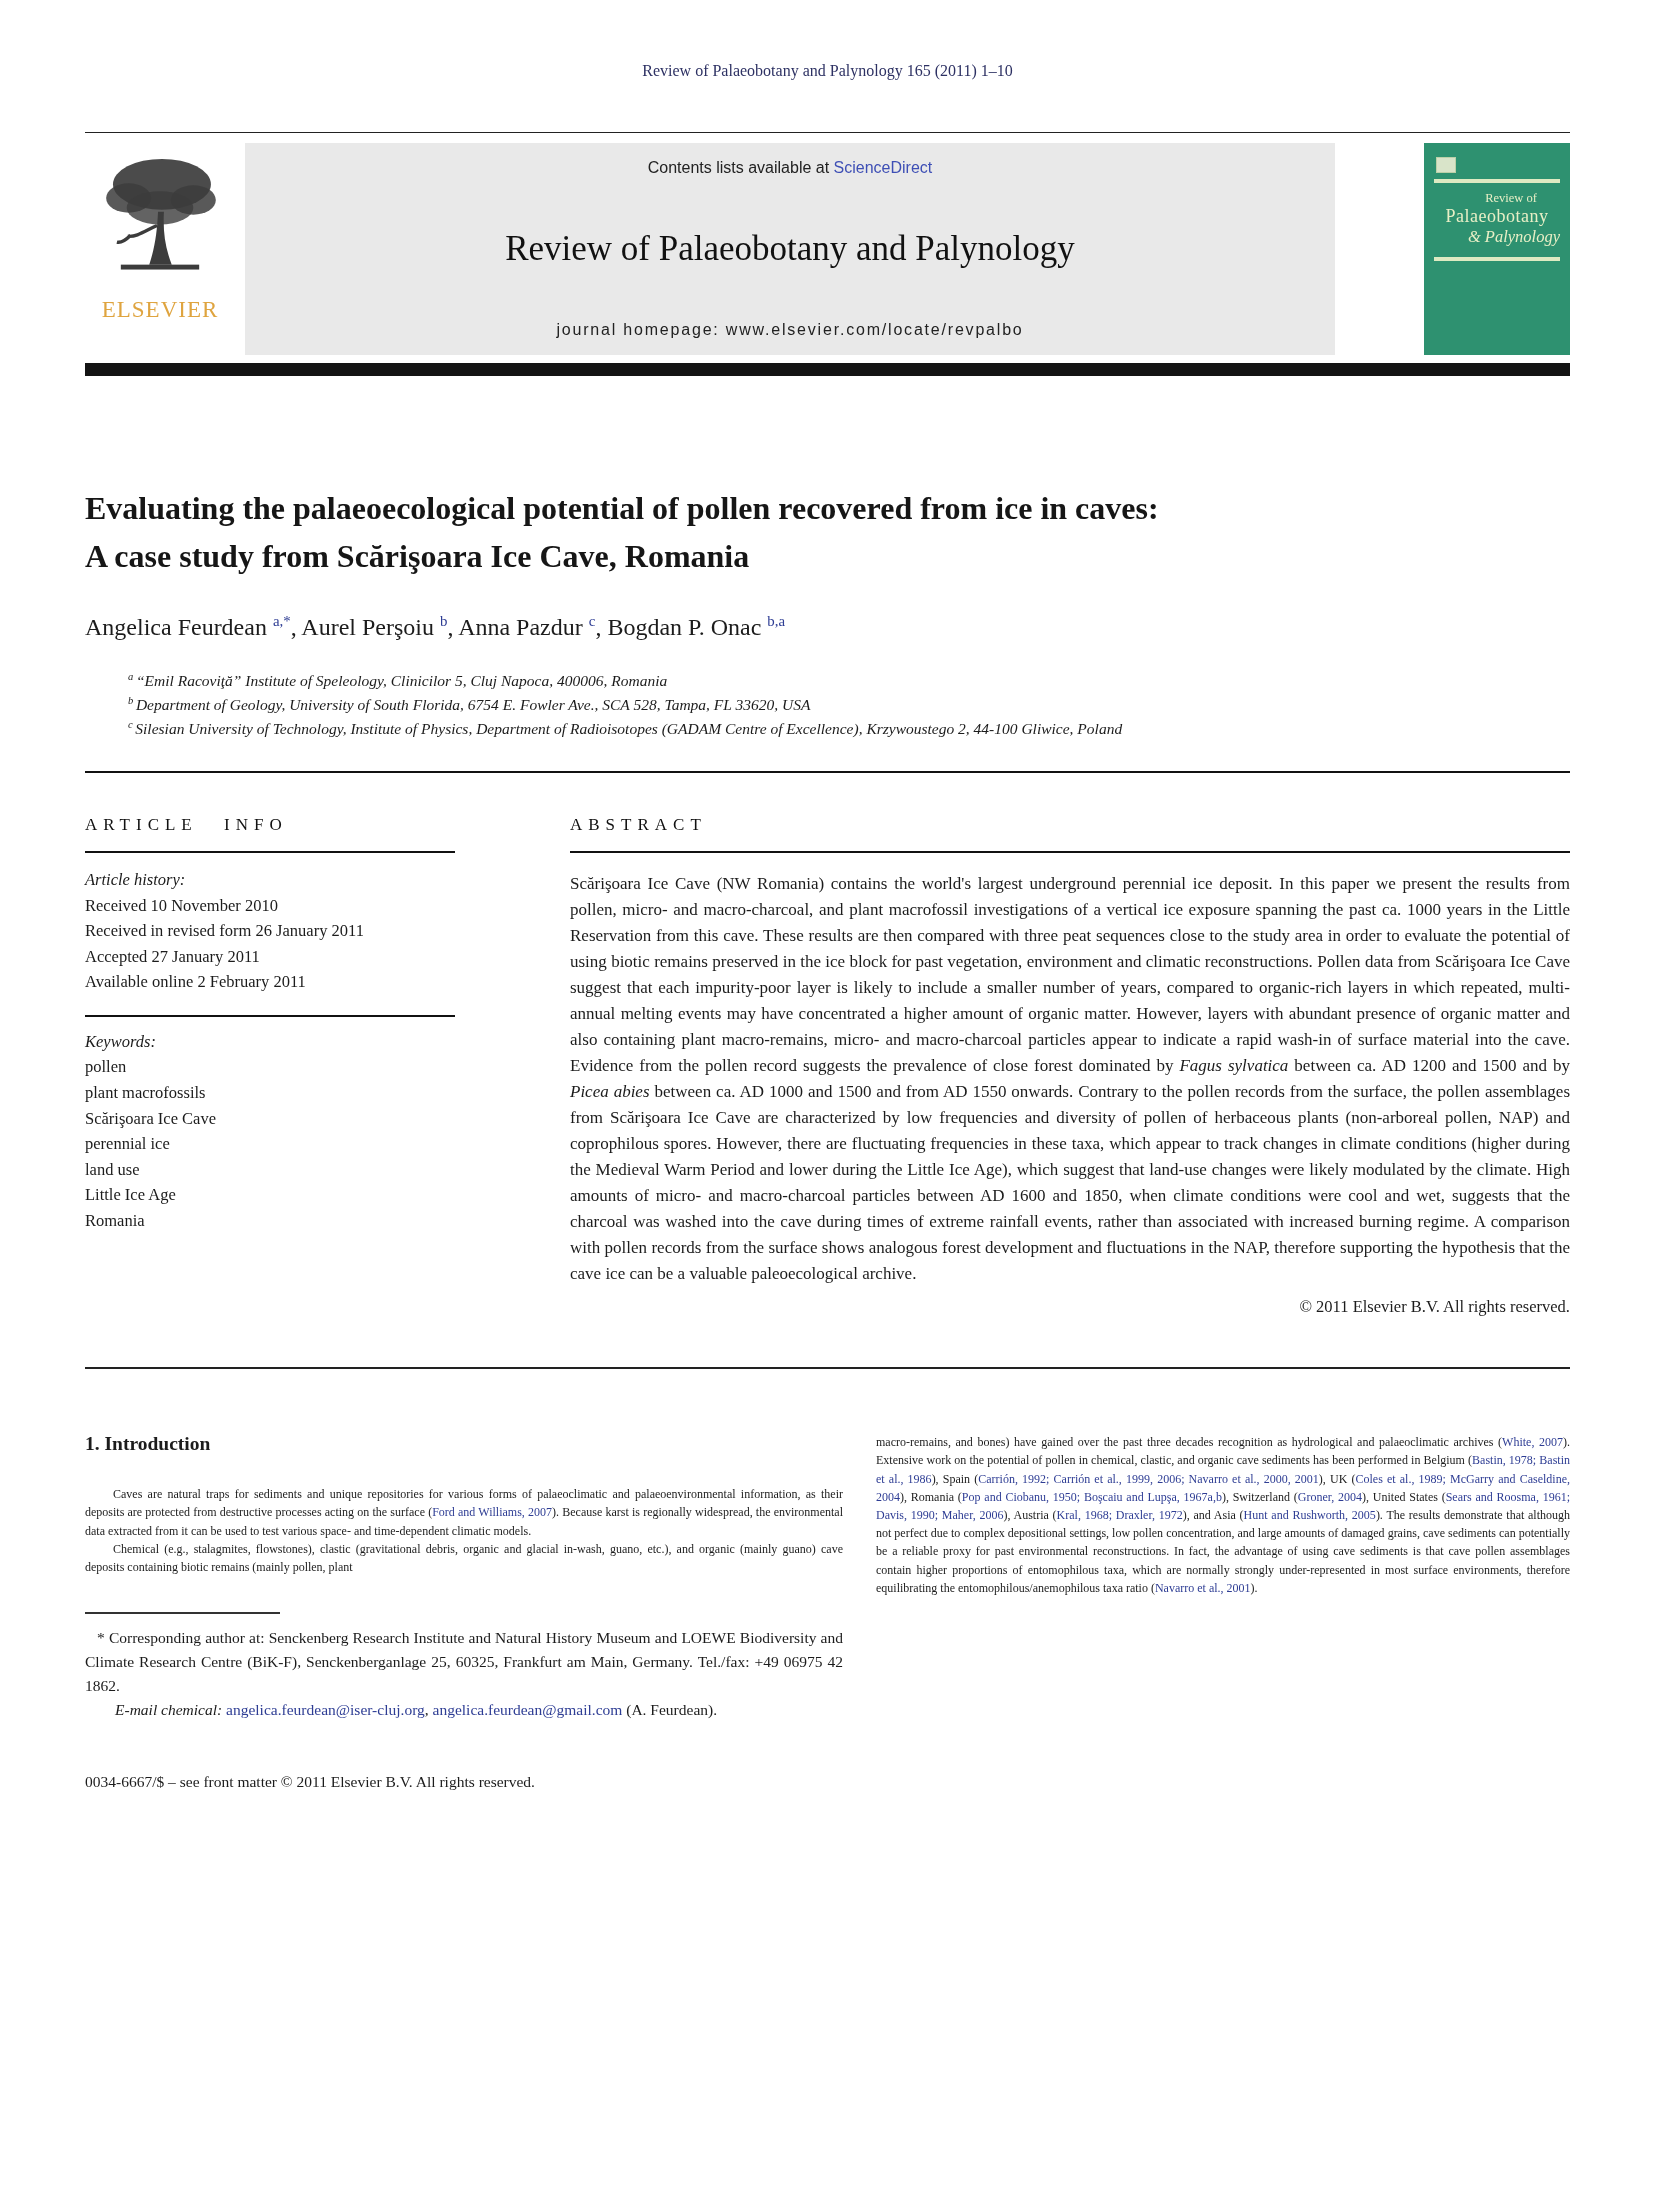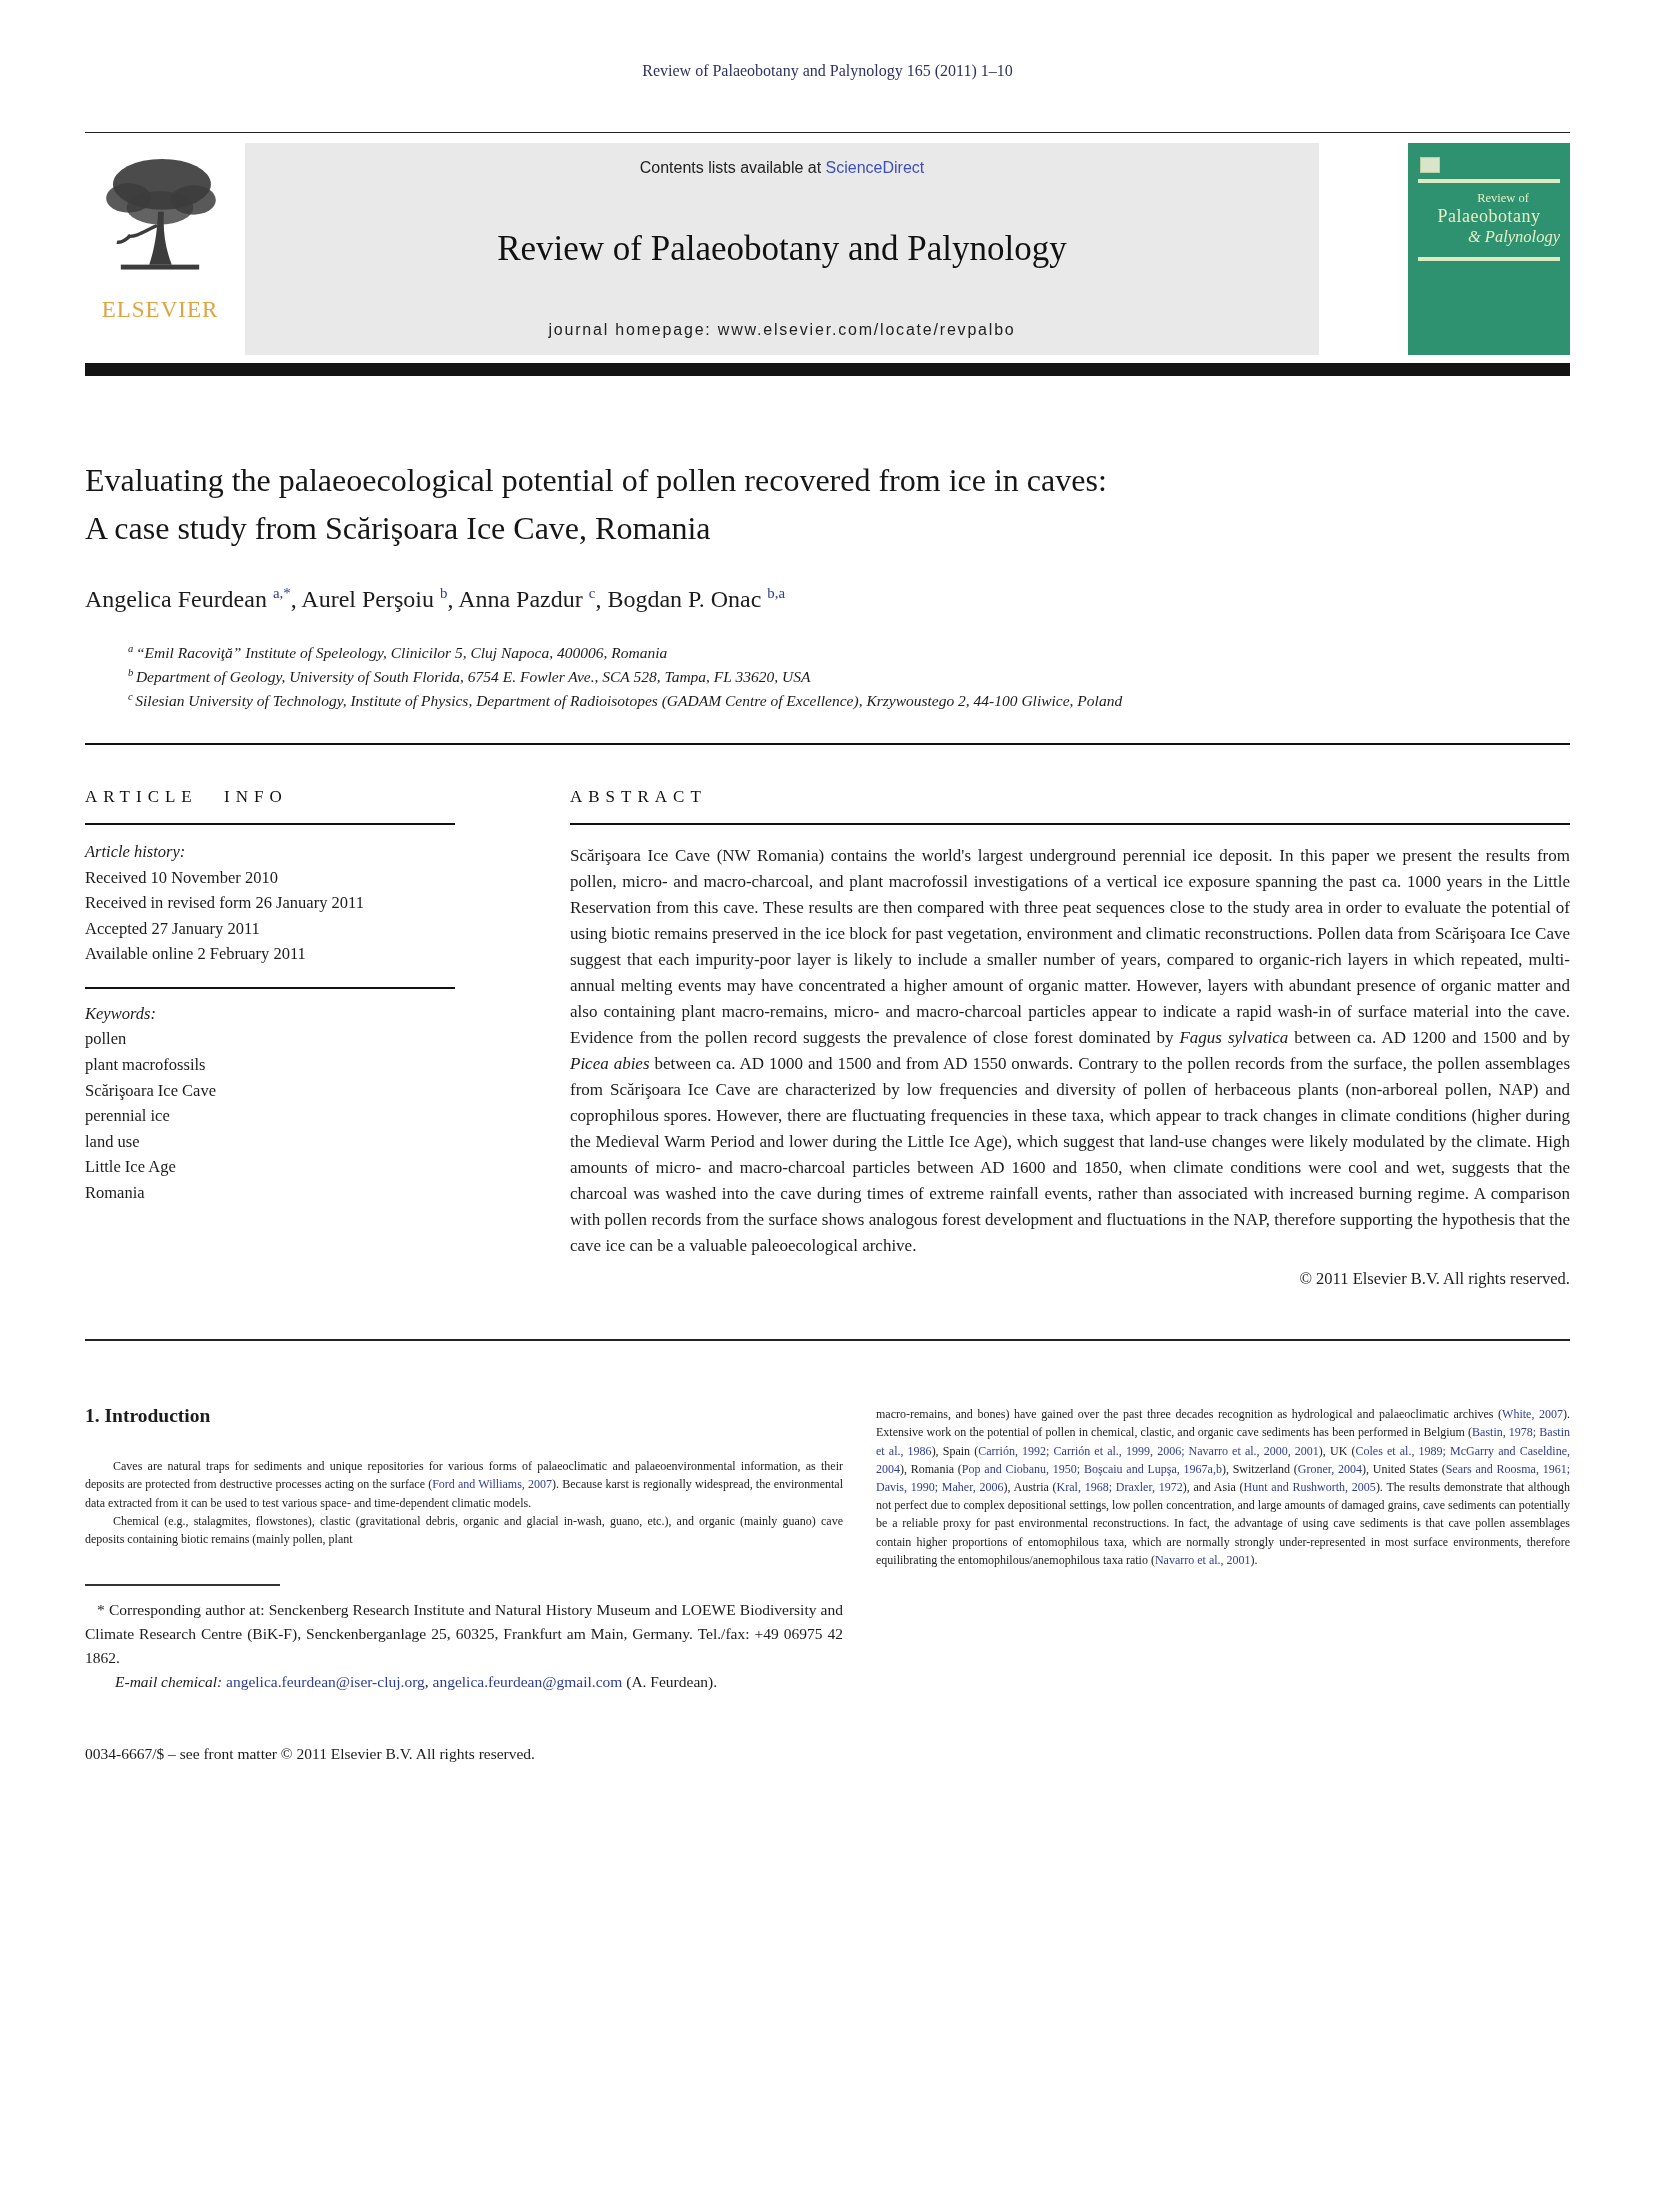--- a/index.html
+++ b/index.html
@@ -21,32 +21,32 @@
 
   
   .masthead{display:flex;height:212px;margin-top:10px;}
   .logo-col{width:150px;display:flex;flex-direction:column;align-items:center;padding-top:10px;box-sizing:border-box;}
   .elsevier-word{font-size:23px;color:var(--orange);letter-spacing:1px;margin-top:2px;}
   .banner{flex:1;background:var(--gray);margin-left:10px;display:flex;flex-direction:column;
           align-items:center;justify-content:space-between;padding:16px 10px;box-sizing:border-box;}
   .contents-line{font-family:"Liberation Sans",sans-serif;font-size:16px;color:#222;}
   .journal-title{font-size:35px;color:#111;}
   .homepage-line{font-family:"Liberation Sans",sans-serif;font-size:16px;letter-spacing:1.8px;color:#222;}
-  .cover{width:162px;margin-left:89px;background:var(--green);box-sizing:border-box;
+  .cover{width:146px;margin-left:89px;background:var(--green);box-sizing:border-box;
          padding:12px 10px;color:var(--covertext);}
   .clogo{width:20px;height:16px;background:#d9e4c9;margin:2px 0 6px 2px;border:1px solid #bcd0a8;box-sizing:border-box;}
   .cline{height:4px;background:var(--covertext);margin:6px 0 8px 0;opacity:.95;}
   .cline.b{margin-top:10px;}
   .c1{font-size:12.5px;text-align:center;padding-left:28px;}
   .c2{font-size:18px;text-align:center;letter-spacing:.5px;}
   .c3{font-size:16.5px;text-align:right;font-style:italic;}
   .blackbar{height:13px;background:#141414;margin-top:8px;}
 
   
-  .title{font-size:32px;font-weight:400;line-height:1.5;margin:80px 0 0 0;color:#161616;}
+  .title{font-size:32px;font-weight:700;line-height:1.5;margin:108px 0 0 0;color:#161616;}
   .title .tl{display:block;}
   .authors{font-size:24px;margin-top:34px;}
   .affils{margin-top:28px;font-size:15.5px;font-style:italic;line-height:1.55;margin-left:43px;}
 
   
   .toprule{margin-top:30px;}
   .cols{display:flex;margin-top:42px;}
   .info-col{width:370px;margin-right:115px;flex-shrink:0;}
   .abs-col{flex:1;}
   .sec-head{font-size:17px;letter-spacing:6px;word-spacing:16px;color:#111;}

